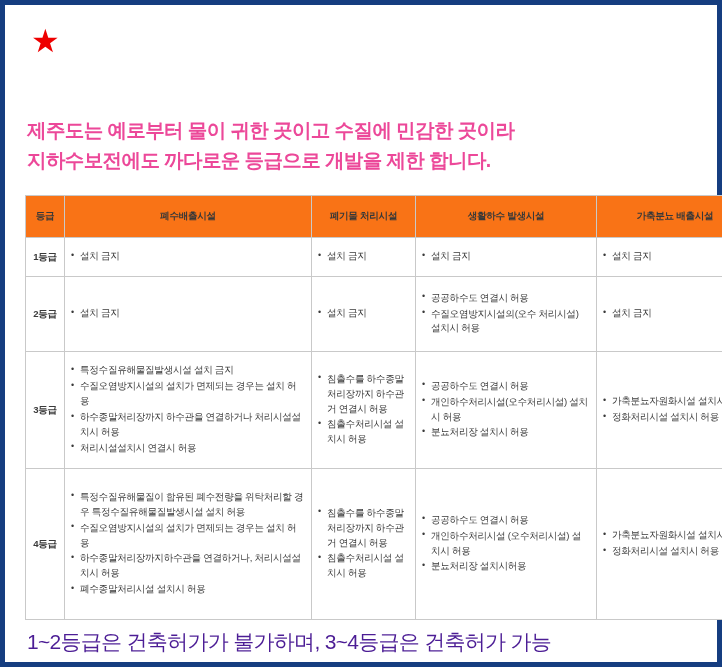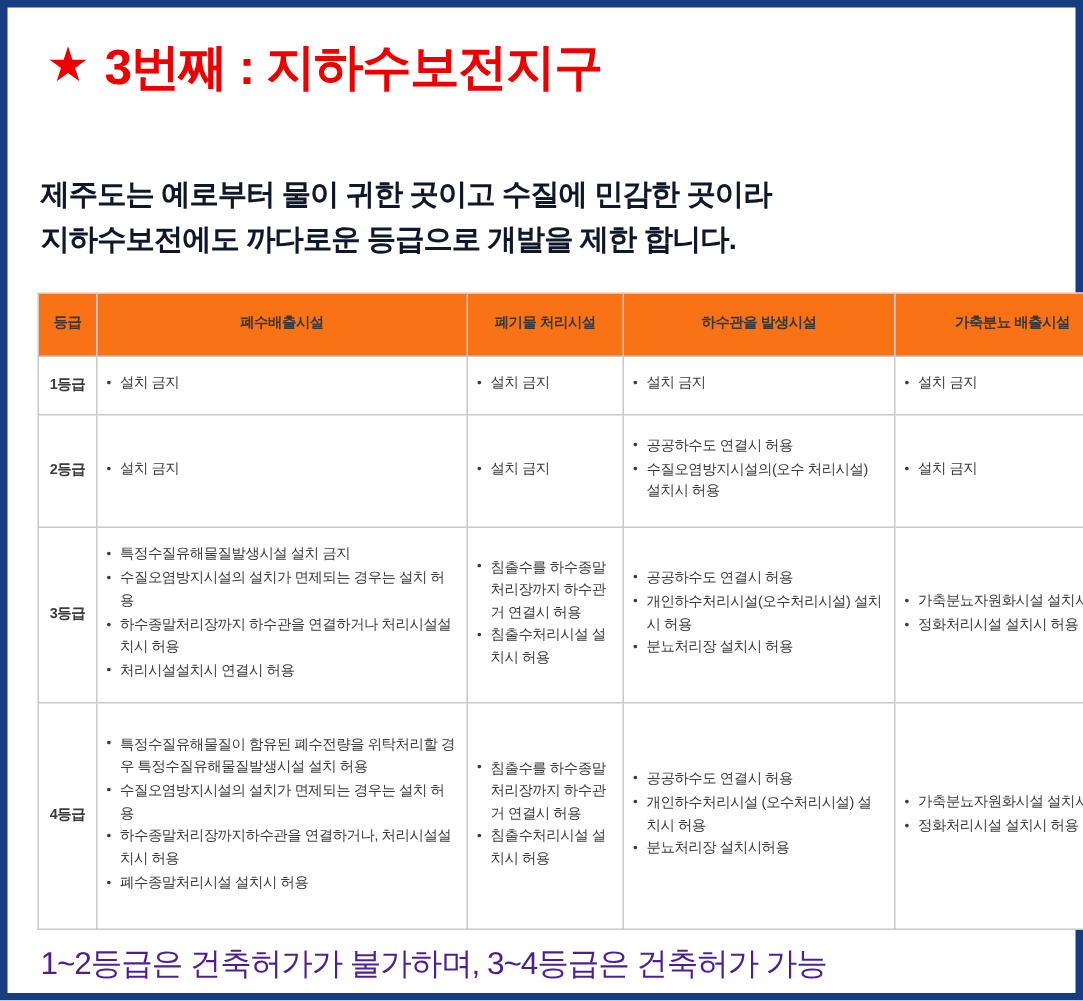--- a/index.html
+++ b/index.html
@@ -47,21 +47,21 @@
     font-weight: bold;
     letter-spacing: -1px;
     line-height: 1.1;
   }
 
   
   .subtitle {
     position: absolute;
     left: 22px;
     top: 110px;
-    color: #0f172a;
+    color: #ec4899;
     font-size: 19.5px;
     font-weight: bold;
     letter-spacing: -0.6px;
     line-height: 1.55;
     white-space: pre-line;
   }
 
   
   .table-wrap {
     position: absolute;
@@ -144,34 +144,33 @@
     white-space: nowrap;
   }
 </style>
 </head>
 <body>
 
 <div class="slide">
 
   <div class="title-row">
     <span class="star-icon">★</span>
-    <span class="title-text">3번째 : 지하수보전지구</span>
   </div>
 
   <div class="subtitle">제주도는 예로부터 물이 귀한 곳이고 수질에 민감한 곳이라
 지하수보전에도 까다로운 등급으로 개발을 제한 합니다.</div>
 
   <div class="table-wrap">
     <table class="grade-table">
       <thead>
         <tr>
           <th class="col-grade">등급</th>
           <th class="col-c1">폐수배출시설</th>
           <th class="col-c2">폐기물 처리시설</th>
-          <th class="col-c3">하수관을 발생시설</th>
+          <th class="col-c3">생활하수 발생시설</th>
           <th class="col-c4">가축분뇨 배출시설</th>
         </tr>
       </thead>
       <tbody>
         <tr class="r1">
           <td class="grade-cell">1등급</td>
           <td>
               <ul class="cell-list">
                 <li>설치 금지</li>
               </ul>

